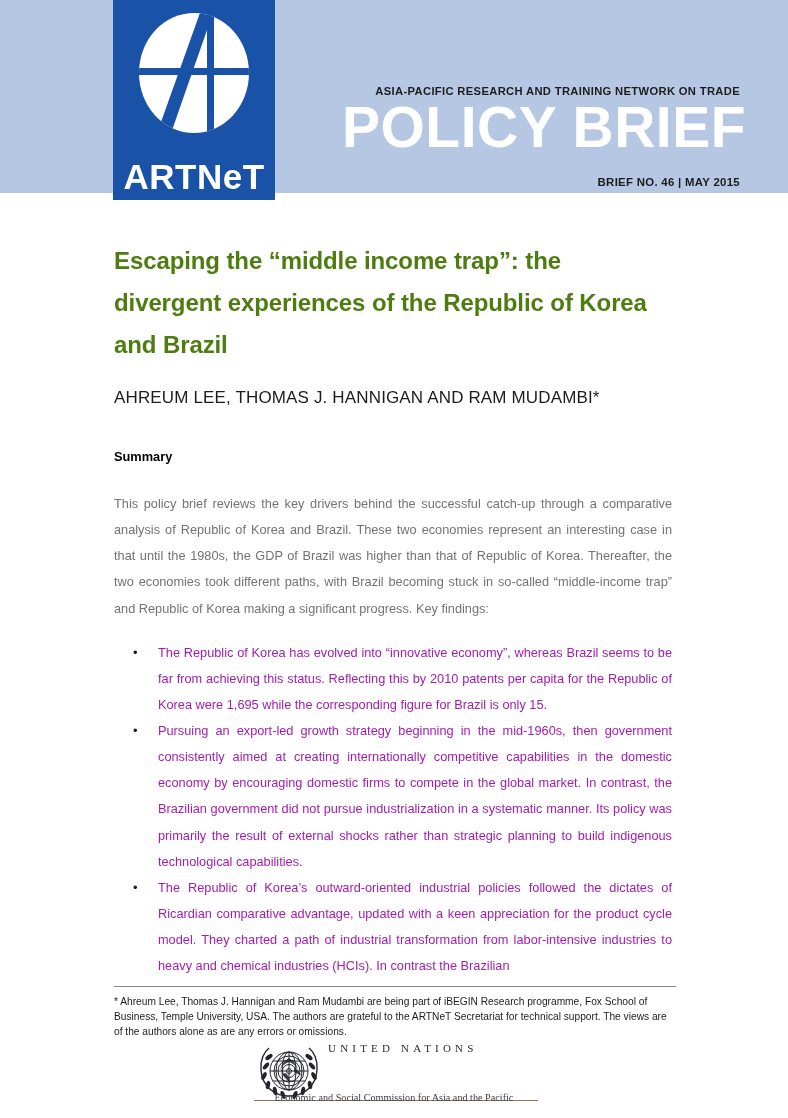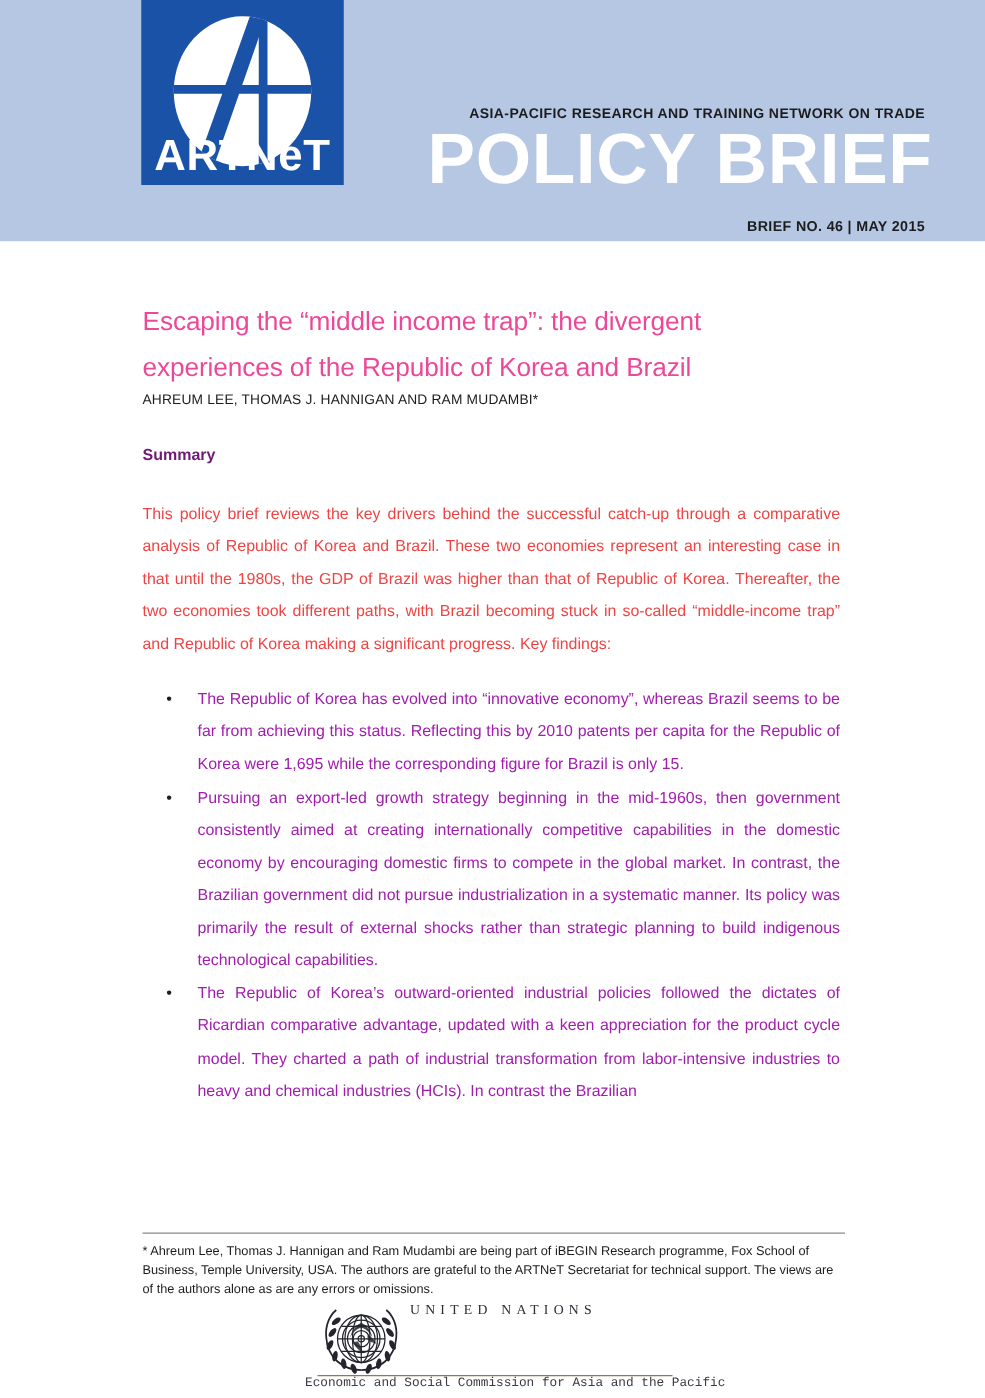--- a/index.html
+++ b/index.html
@@ -50,21 +50,21 @@
     line-height: 1;
     white-space: nowrap;
   }
 
   
   .artnet-logo {
     position: absolute;
     left: 113px;
     top: 0px;
     width: 162px;
-    height: 148px;
+    height: 200px;
     background: #1a52a8;
     z-index: 5;
   }
   .artnet-mark {
     position: absolute;
     left: 50%;
     top: 10px;
     transform: translateX(-50%);
     width: 128px;
     height: 126px;
@@ -95,44 +95,45 @@
   }
 
   
   .content {
     position: absolute;
     left: 114px;
     top: 240px;
     width: 558px;
   }
   .doc-title {
-    color: #ec4899;
-    font-size: 21px;
-    font-weight: normal;
+    color: #4d7c0f;
+    font-size: 24px;
+    font-weight: bold;
     line-height: 1.75;
     margin: 0 0 0 0;
     letter-spacing: -0.1px;
   }
   .authors {
-    font-size: 11px;
+    margin-top: 22px;
+    font-size: 17px;
     letter-spacing: 0.15px;
     color: #1c1c1c;
   }
   .section-heading {
-    margin-top: 30px;
-    color: #701a75;
+    margin-top: 41px;
+    color: #000000;
     font-size: 12.8px;
     font-weight: bold;
   }
   .summary-para {
     margin-top: 27px;
     font-size: 12.75px;
     line-height: 2.05;
     text-align: justify;
-    color: #ef4444;
+    color: #737373;
   }
   .findings {
     margin: 18px 0 0 0;
     padding: 0;
     list-style: none;
   }
   .finding-item {
     position: relative;
     padding-left: 44px;
     font-size: 12.75px;
@@ -212,24 +213,24 @@
     position: absolute;
     left: 10px;
     top: 60px;
     width: 284px;
     height: 1px;
     background: #8b7b53;
   }
   .escap-tagline {
     position: absolute;
     left: 0;
-    top: 62px;
+    top: 52px;
     width: 300px;
-    text-align: left;
-    font-family: Liberation Mono, monospace;
+    text-align: center;
+    font-family: Liberation Serif, serif;
     font-size: 10.2px;
     color: #3a3a44;
     white-space: nowrap;
   }
 </style>
 </head>
 <body>
 
 <div class="header-banner">
   <div class="banner-network-line">ASIA-PACIFIC RESEARCH AND TRAINING NETWORK ON TRADE</div>

